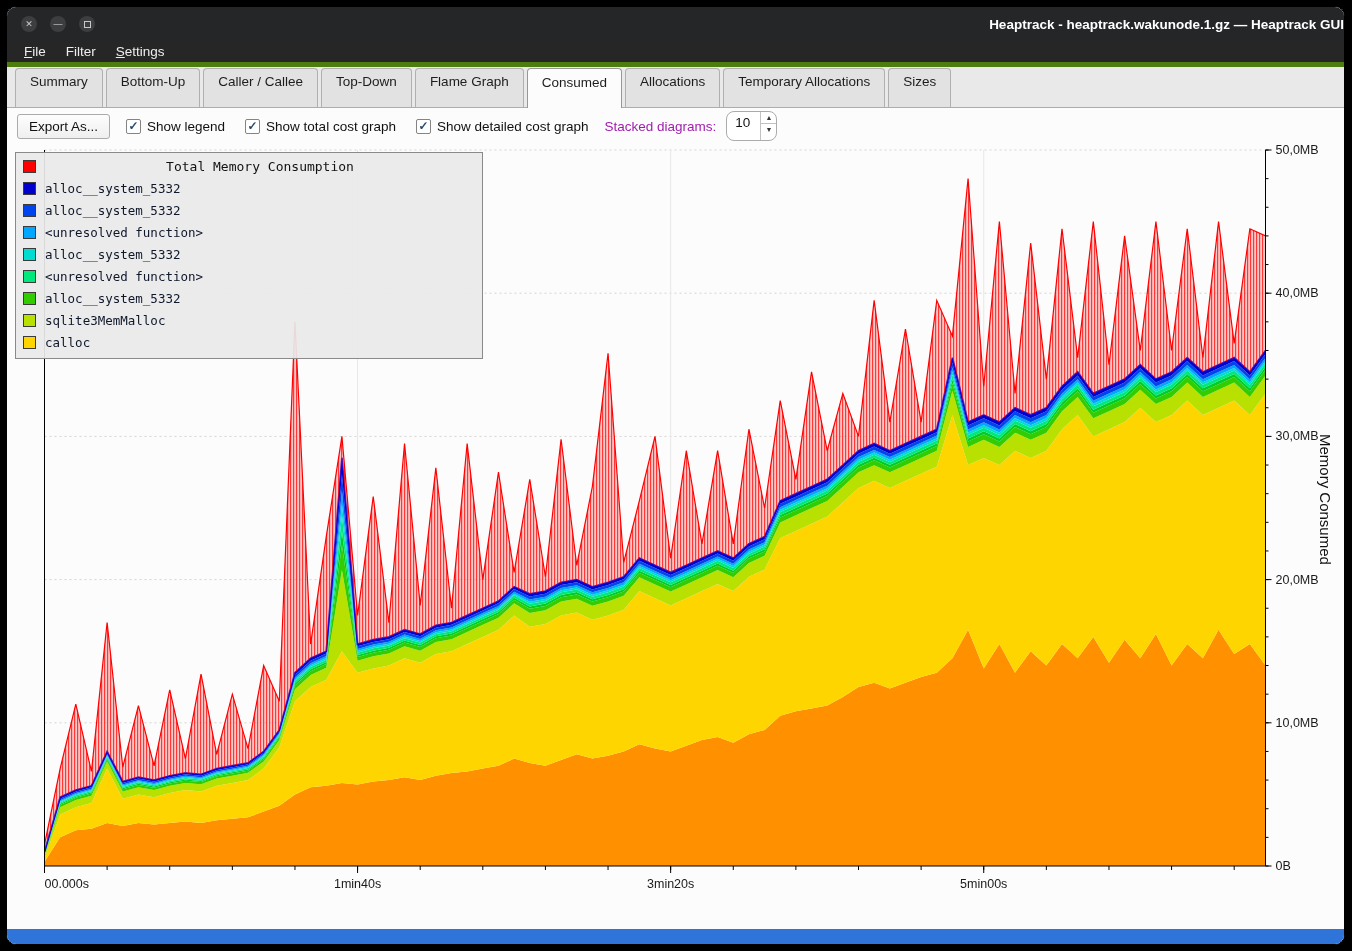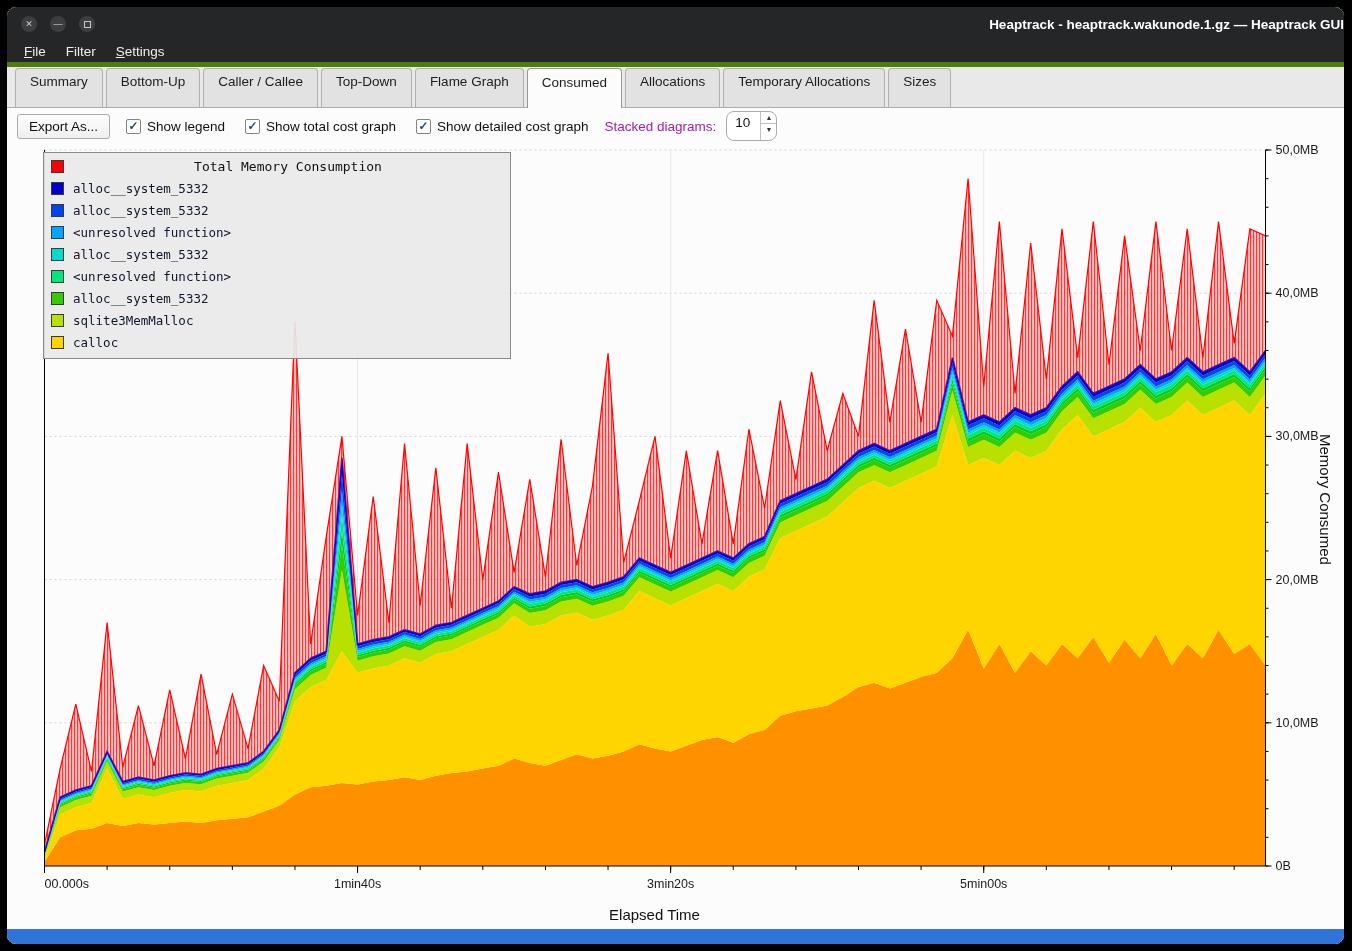--- a/index.html
+++ b/index.html
@@ -45,21 +45,21 @@
   .spin { display: flex; border: 1px solid #ababab; border-radius: 8px; background: #fff; height: 30px; align-items: stretch; margin-left: -6px; }
   .spin-val { padding: 3px 10px 0 8px; font-size: 13.5px; min-width: 20px; color: #111; }
   .spin-btns { display: flex; flex-direction: column; border-left: 1px solid #c2c2c2; }
   .spin-btns span { font-size: 7px; line-height: 11px; padding: 0 4px; color: #333; cursor: pointer; text-align: center; }
   .spin-btns span:first-child { border-bottom: 1px solid #c2c2c2; }
   .chart-region { position: relative; flex: 1; background: #fcfcfc; overflow: hidden; }
   #plot { position: absolute; left: 37px; top: 0; }
   .legend {
     position: absolute; left: 8px; top: 8px; width: 468px;
     background: rgba(234, 234, 234, 0.93); border: 1px solid #8a8a8a;
-    padding: 2px 7px 5px 7px; font-family: "DejaVu Sans Mono", monospace; font-size: 12.5px; margin-left: 28px;
+    padding: 2px 7px 5px 7px; font-family: "DejaVu Sans Mono", monospace; font-size: 12.5px;
   }
   .legend-row { display: flex; align-items: center; gap: 9px; height: 22px; }
   .legend-swatch { width: 13px; height: 13px; border: 1px solid #3a3a3a; flex: 0 0 13px; }
   .legend-title { flex: 1; text-align: center; font-size: 13px; color: #111; }
   .legend-label { color: #0f172a; white-space: nowrap; }
   .xlabel { position: absolute; left: 37px; width: 1221px; top: 762px; text-align: center; font-size: 15px; color: #111; }
   .ylabel { position: absolute; left: 1310px; top: 290px; writing-mode: vertical-rl; font-size: 15px; color: #111; }
   .bottom-strip { flex: 0 0 15px; background: #2e74d9; }
 </style>
 </head>
@@ -258,19 +258,18 @@
         </div>
         <div class="legend-row">
           <span class="legend-swatch" style="background: rgb(184, 224, 0);"></span>
           <span class="legend-label">sqlite3MemMalloc</span>
         </div>
         <div class="legend-row">
           <span class="legend-swatch" style="background: rgb(255, 213, 0);"></span>
           <span class="legend-label">calloc</span>
         </div>
       </div>
-    <div class="xlabel">Elapsed Time</div>
     <div class="ylabel">Memory Consumed</div>
   </div>
 
   <div class="bottom-strip"></div>
 
 </div>
 
 </body></html>

